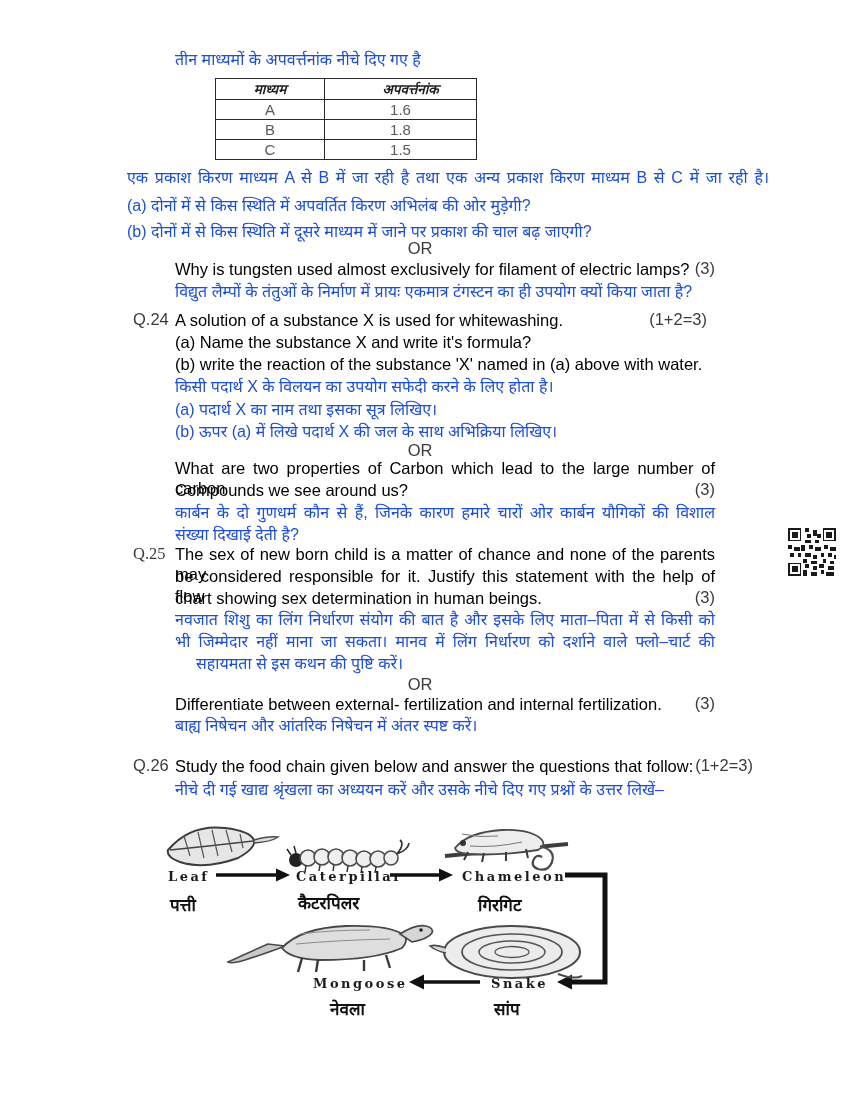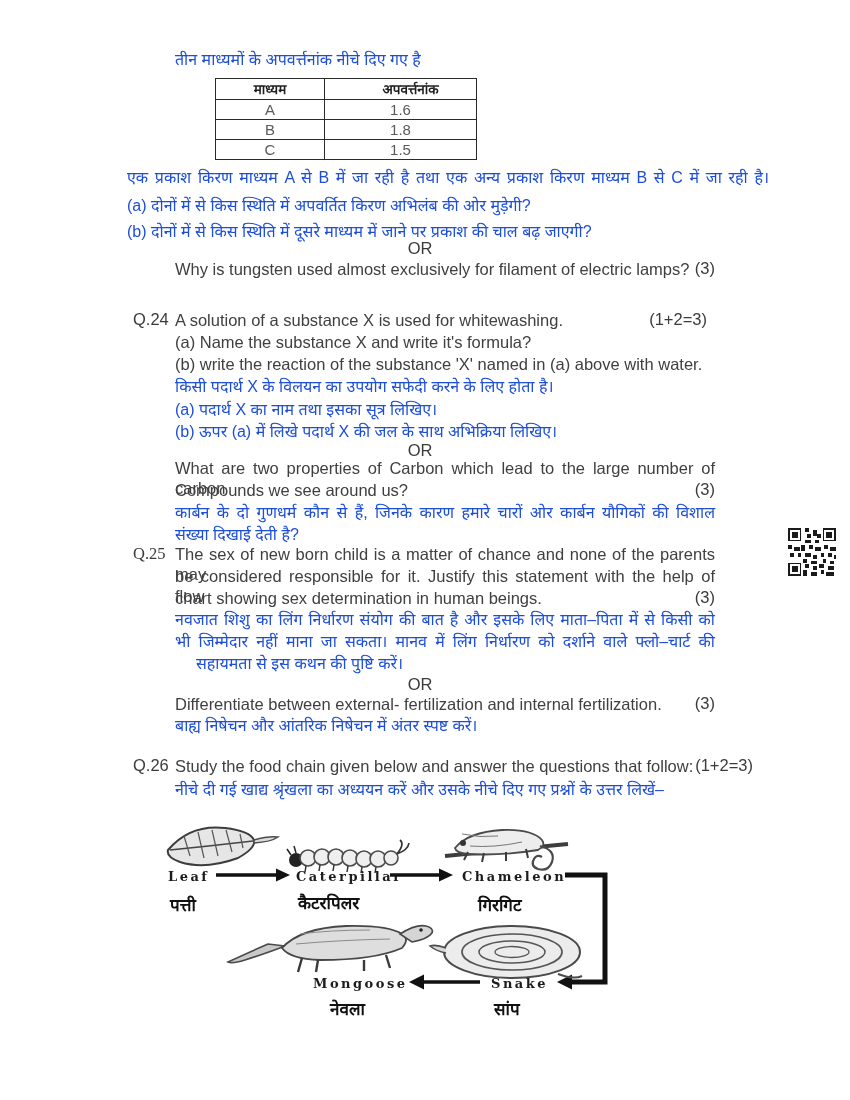--- a/index.html
+++ b/index.html
@@ -1,27 +1,27 @@
 <!DOCTYPE html>
 <html><head>
 <meta charset="utf-8">
 <style>
   html,body{margin:0;padding:0;background:#ffffff;}
   .page{position:relative;width:850px;height:1100px;background:#ffffff;overflow:hidden;
         font-family:"Liberation Sans","DejaVu Sans",sans-serif;color:#3b3b3b;}
   .line{position:absolute;white-space:nowrap;font-size:16.5px;line-height:20px;}
   .hi{font-size:16px;color:#1d4ed8;}
-  .en{color:#404040;}
+  .en{color:#000000;}
   .just{white-space:normal;text-align:justify;text-align-last:justify;}
   .qnum{position:absolute;left:133px;white-space:nowrap;font-size:16.5px;}
   .marks{position:absolute;white-space:nowrap;font-size:16.5px;}
   .or{position:absolute;left:150px;width:540px;text-align:center;font-size:16.5px;}
   table.ri{position:absolute;left:215px;top:78px;border-collapse:collapse;table-layout:fixed;}
   table.ri td,table.ri th{border:1.6px solid #2a2a2a;padding:0;text-align:center;vertical-align:middle;}
-  table.ri th{width:108px;height:20px;font-size:13.5px;font-weight:bold;color:#1f1f1f;}
+  table.ri th{width:108px;height:20px;font-size:13.5px;font-weight:bold;color:#1f1f1f;font-style:italic;}
   table.ri th.c2{width:131px;padding-left:20px;}
   table.ri td{height:19px;font-size:15px;color:#5a5a5a;font-family:"Liberation Sans",sans-serif;}
   .diagram{position:absolute;left:150px;top:812px;}
   .qr{position:absolute;left:788px;top:528px;}
   svg text.dlab{font-family:"DejaVu Serif","Liberation Serif",serif;font-weight:bold;font-size:13px;
        letter-spacing:2.5px;fill:#1c1c1c;}
   svg text.dhin{font-family:"Liberation Sans","DejaVu Sans",sans-serif;font-weight:bold;font-size:17px;fill:#111;}
 </style>
 </head>
 <body>
@@ -50,20 +50,21 @@
     </tr>
   </tbody>
     </table>
 
   <div class="line hi just" style="left:127px;top:168px;width:642px;">एक प्रकाश किरण माध्यम A से B में जा रही है तथा एक अन्य प्रकाश किरण माध्यम B से C में जा रही है।</div>
   <div class="line hi" style="left:127px;top:222px;">(b) दोनों में से किस स्थिति में दूसरे माध्यम में जाने पर प्रकाश की चाल बढ़ जाएगी?</div>
   <div class="line hi" style="left:127px;top:196px;">(a) दोनों में से किस स्थिति में अपवर्तित किरण अभिलंब की ओर मुड़ेगी?</div>
   <div class="or" style="top:239px;">OR</div>
   <div class="line en" style="left:175px;top:259px;">Why is tungsten used almost exclusively for filament of electric lamps?</div>
   <div class="marks" style="right:135px;top:259px;">(3)</div>
+  <div class="line hi" style="left:175px;top:282px;">विद्युत लैम्पों के तंतुओं के निर्माण में प्रायः एकमात्र टंगस्टन का ही उपयोग क्यों किया जाता है?</div>
 
   <div class="qnum" style="top:310px;">Q.24</div>
   <div class="line en" style="left:175px;top:310px;">A solution of a substance X is used for whitewashing.</div>
   <div class="marks" style="right:143px;top:310px;">(1+2=3)</div>
   <div class="line en" style="left:175px;top:332px;">(a) Name the substance X and write it's formula?</div>
   <div class="line en" style="left:175px;top:354px;">(b) write the reaction of the substance 'X' named in (a) above with water.</div>
   <div class="line hi" style="left:175px;top:377px;">किसी पदार्थ X के विलयन का उपयोग सफेदी करने के लिए होता है।</div>
   <div class="line hi" style="left:175px;top:400px;">(a) पदार्थ X का नाम तथा इसका सूत्र लिखिए।</div>
   <div class="line hi" style="left:175px;top:422px;">(b) ऊपर (a) में लिखे पदार्थ X की जल के साथ अभिक्रिया लिखिए।</div>
   <div class="or" style="top:441px;">OR</div>

